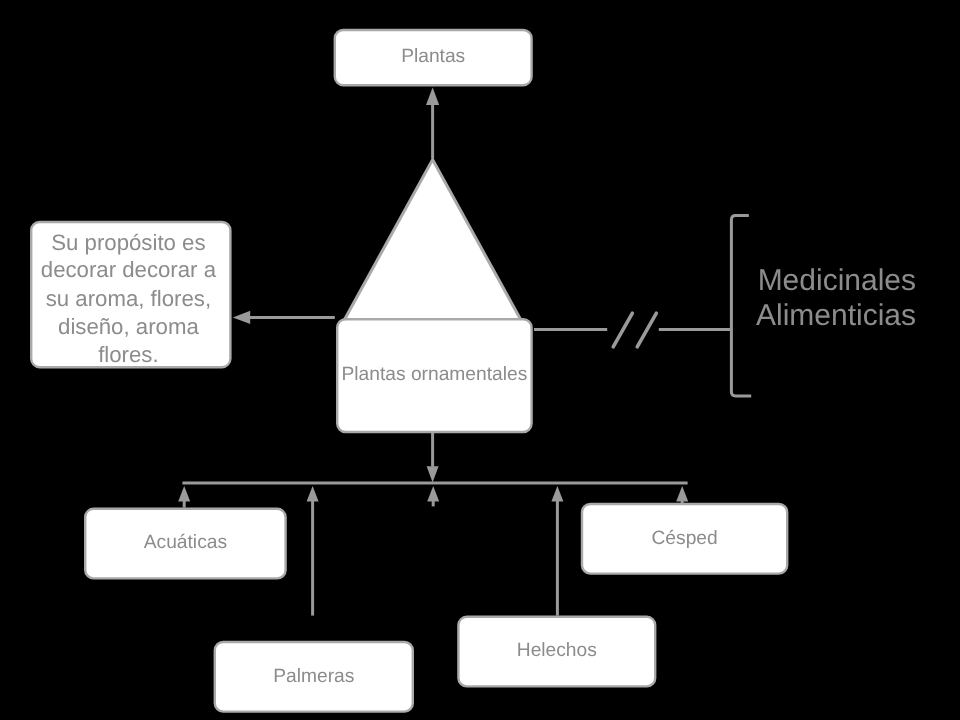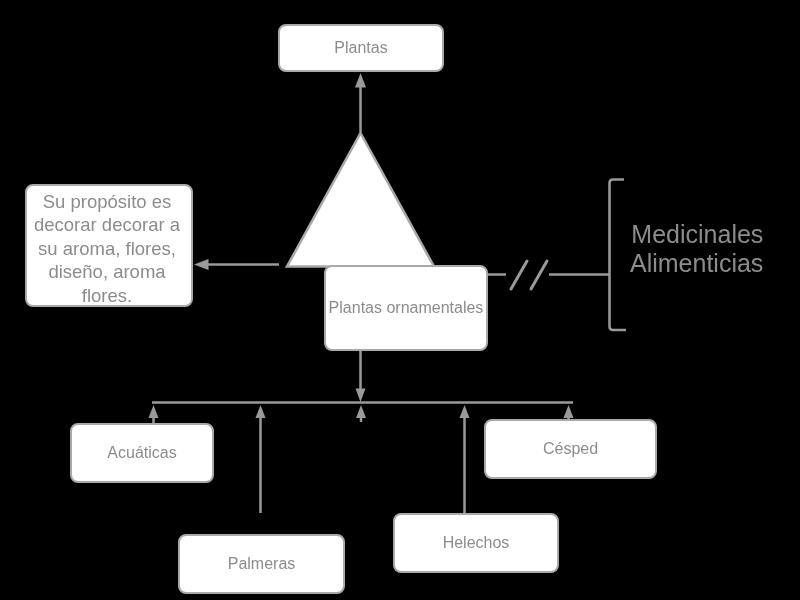--- a/index.html
+++ b/index.html
@@ -32,26 +32,26 @@
     display: flex;
     align-items: center;
     justify-content: center;
     text-align: center;
     color: #8c8c8c;
     font-size: 16px;
     line-height: 1.25;
     z-index: 1;
   }
   #node-root      { left: 278px; top: 24px;  width: 166px; height: 48px; }
-  #node-center    { left: 280px; top: 265px; width: 164px; height: 86px; margin-left: 44px; }
-  #node-acuaticas { left: 70px;  top: 423px; width: 144px; height: 60px; }
+  #node-center    { left: 280px; top: 265px; width: 164px; height: 96px; }
+  #node-acuaticas { left: 70px;  top: 423px; width: 169px; height: 60px; }
   #node-trepadora { left: 278px; top: 422px; width: 166px; height: 60px; }
   #node-cesped    { left: 484px; top: 419px; width: 173px; height: 60px; }
   #node-palmeras  { left: 178px; top: 534px; width: 167px; height: 60px; }
-  #node-helechos  { left: 381px; top: 513px; width: 166px; height: 60px; margin-left: 12px; }
+  #node-helechos  { left: 381px; top: 513px; width: 166px; height: 60px; }
   #node-note {
     left: 25px; top: 184px; width: 168px; height: 123px;
     display: block;
     text-align: right;
     font-size: 18.5px;
     line-height: 23.4px;
     padding: 4px 8px 0 4px;
   }
   .note-line { display: block; text-align: center; }
   #side-labels {

